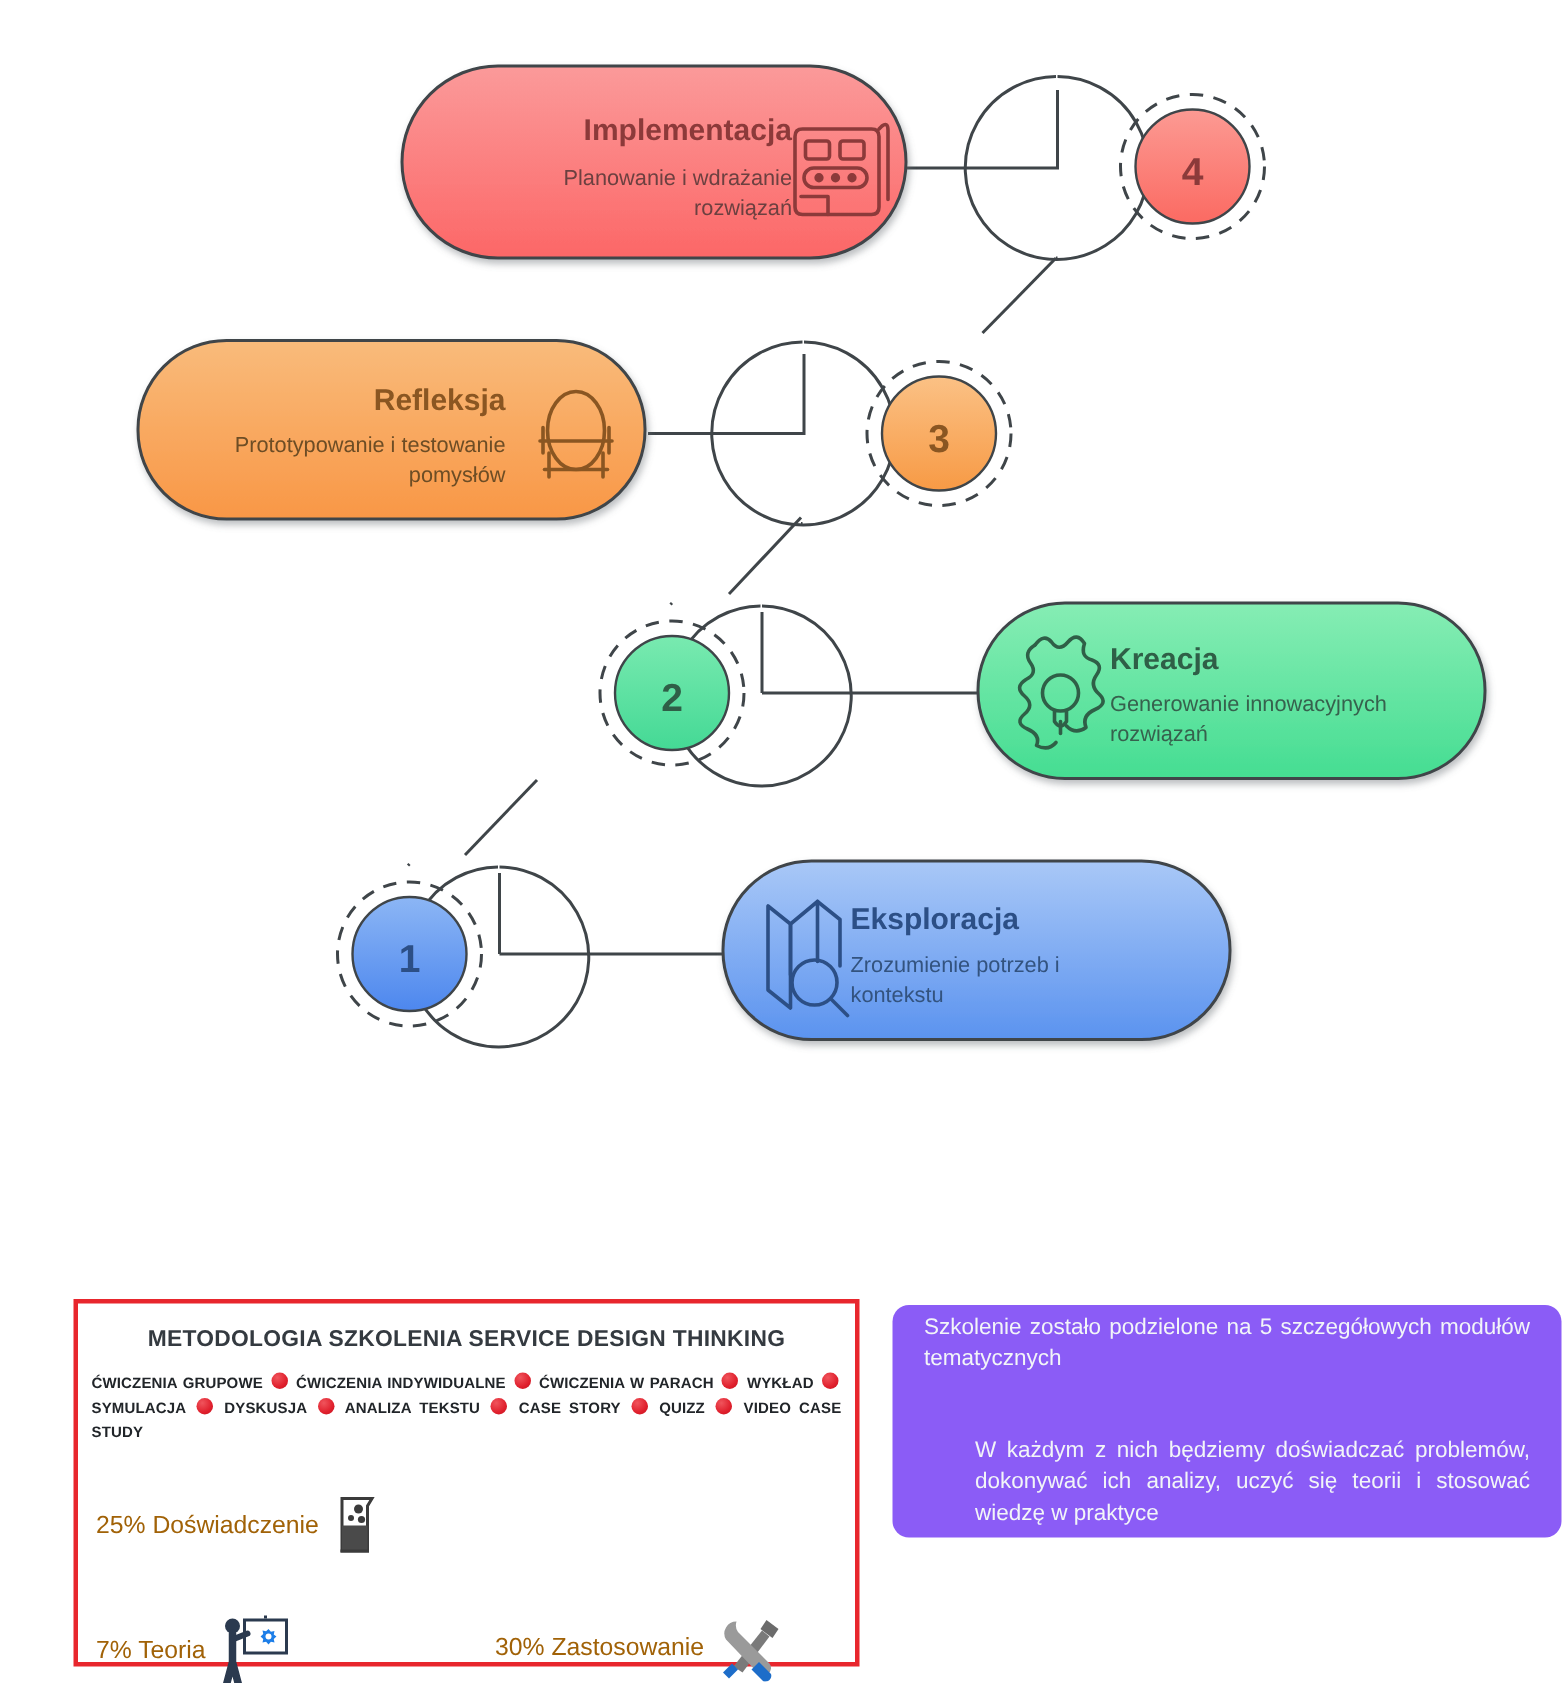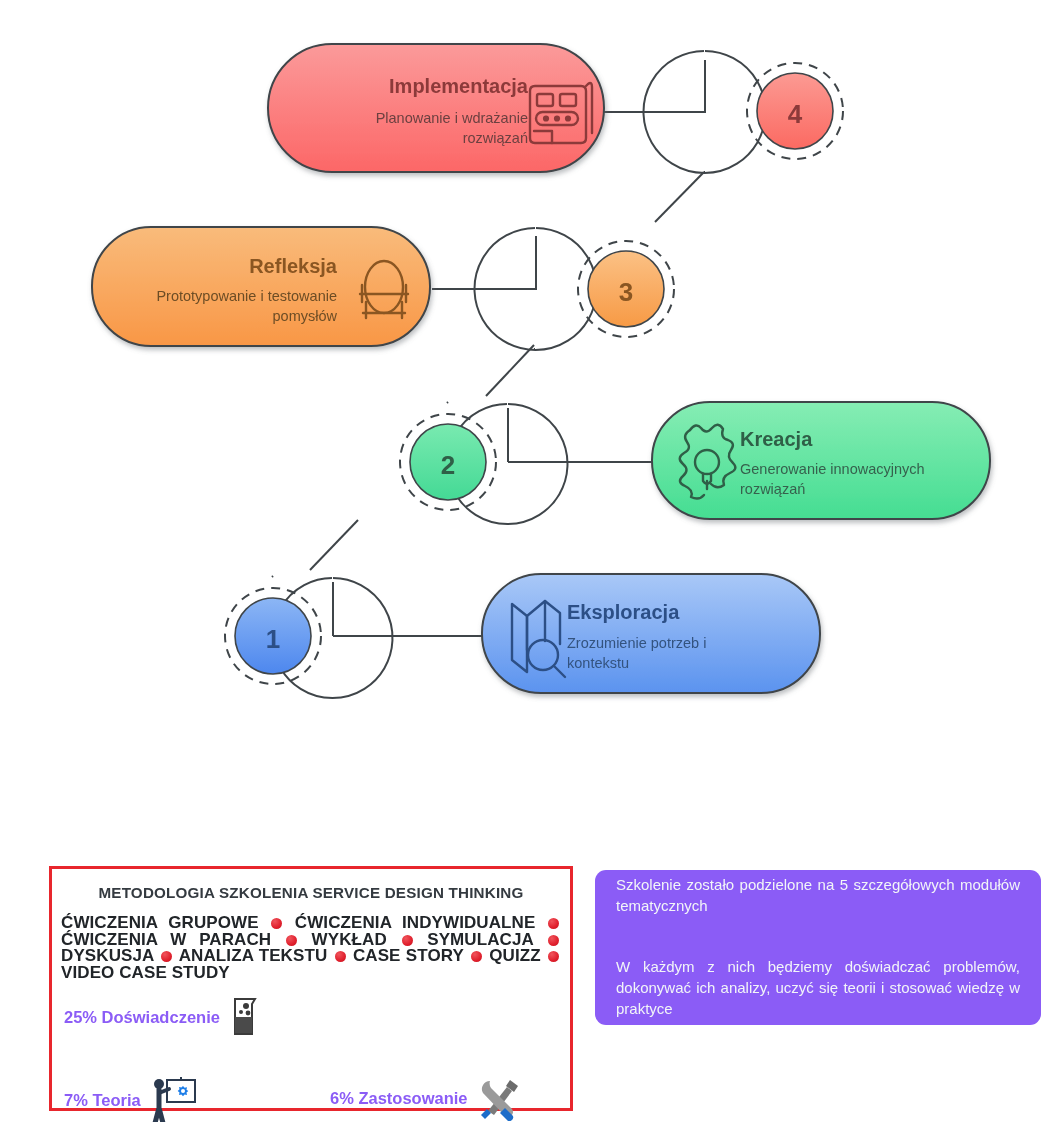--- a/index.html
+++ b/index.html
@@ -11,42 +11,42 @@
   .card-title{font-weight:bold;font-size:20px;}
   .card-sub{font-size:14.5px;}
 
   
   .panels{position:absolute;left:12px;top:862px;width:1043px;height:260px;}
 
   .method-box{position:absolute;left:37px;top:4px;width:524px;height:245px;
               border:3px solid #e8262d;background:#fff;box-sizing:border-box;}
   .method-title{text-align:center;font-weight:bold;font-size:15.2px;color:#343a40;
                 letter-spacing:.2px;margin-top:15px;}
-  .method-list{margin:14px 9px 0 9px;font-weight:bold;font-size:17px;color:#212529;
+  .method-list{margin:14px 9px 0 9px;font-weight:bold;font-size:10px;color:#212529;
                line-height:16.5px;text-align:justify;letter-spacing:.1px;}
   .dot{display:inline-block;width:11px;height:11px;border-radius:50%;
        background:radial-gradient(circle at 35% 30%,#f0545c 0%,#e0202d 60%,#c2121e 100%);
        vertical-align:-1px;margin:0 2px;}
 
   .pct-grid{position:absolute;left:0;top:118px;width:100%;height:125px;}
   .pct{position:absolute;display:flex;align-items:center;}
-  .pct-label{font-weight:bold;font-size:16.5px;color:#8b5cf6;white-space:nowrap;}
+  .pct-label{font-weight:normal;font-size:16.5px;color:#a16207;white-space:nowrap;}
   .pct-icon{margin-left:6px;display:flex;align-items:center;}
 
   .p1{left:12px;top:8px;}
   .p2{left:313px;top:8px;}
   .p3{left:12px;top:88px;}
   .p4{left:278px;top:88px;}
 
   .note-box{position:absolute;left:583px;top:8px;width:446px;height:155px;
             background:#8b5cf6;border-radius:11px;box-sizing:border-box;
             padding:4px 21px 0 21px;}
   .note-p{color:#f2f5f8;font-size:15px;line-height:21px;text-align:justify;
           text-justify:inter-word;margin:0;}
-  .note-p.second{margin-top:40px;}
+  .note-p.second{margin-top:40px;margin-left:34px;}
 </style>
 </head>
 <body>
 
 <svg id="flow" viewBox="0 0 1043 760">
   <defs>
     <linearGradient id="gRed" x1="0" y1="0" x2="0" y2="1">
       <stop offset="0%" stop-color="#fb9a9a"></stop>
         <stop offset="100%" stop-color="#fc6767"></stop>
     </linearGradient>
@@ -243,21 +243,21 @@
               <circle cx="5" cy="5" r="2" fill="#ffffff"></circle>
             </g>
             <circle cx="12" cy="9" r="5" fill="#2b3a4f"></circle>
             <path d="M12 14 L12 33 M12 33 L8 48 M12 33 L16 48" stroke="#2b3a4f" stroke-width="5" stroke-linecap="round" fill="none"></path>
             <path d="M12 18 L22 14" stroke="#2b3a4f" stroke-width="4" stroke-linecap="round"></path>
           </svg>
         </span>
       </div>
 
       <div class="pct p4">
-        <span class="pct-label">6% Zastosowanie</span>
+        <span class="pct-label">30% Zastosowanie</span>
         <span class="pct-icon">
           <svg width="48" height="46" viewBox="0 0 48 46">
             <path d="M36 5 L44 11 L40 17 L32 11 Z" fill="#6b6b6b"></path>
             <path d="M33 12 L38 16 L20 40 L14 36 Z" fill="#7a7a7a"></path>
             <path d="M17 38 L11 44 L7 40 L13 34 Z" fill="#1d6dc9"></path>
             <path d="M16 6 a8 8 0 0 0 -7 12 L30 40 a5 5 0 0 0 8 -6 L17 13 a8 8 0 0 1 -1 -7 Z" fill="#9a9a9a"></path>
             <path d="M31 33 L39 41 a4 4 0 0 1 -5 5 L26 38 Z" fill="#1d6dc9"></path>
           </svg>
         </span>
       </div>

